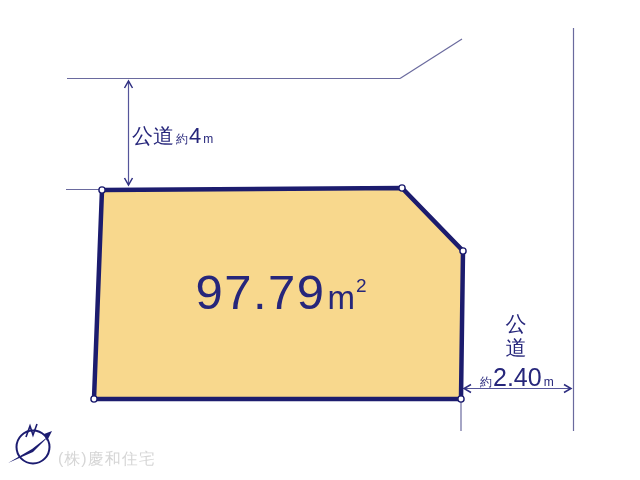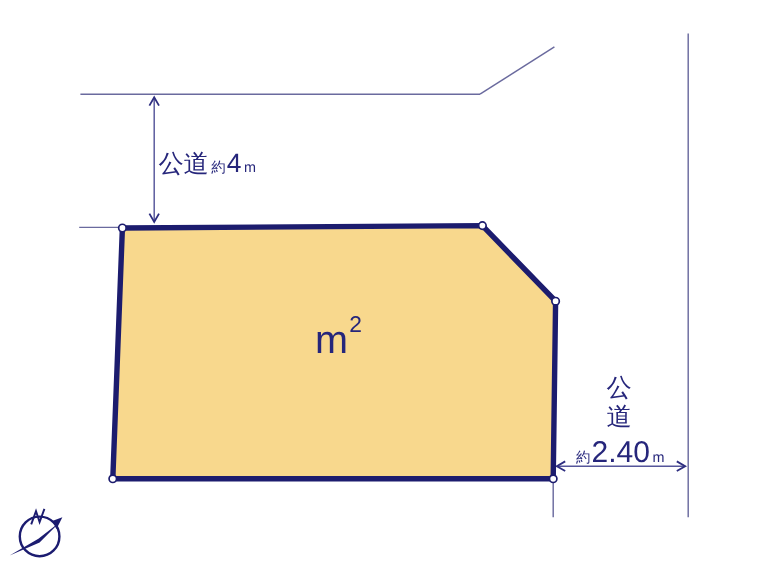--- a/index.html
+++ b/index.html
@@ -73,27 +73,29 @@
   </svg>
 
   <div class="lbl baseline-row road-top-label">
     <span class="cjk">公道</span>
     <span class="approx">約</span>
     <span class="val">4</span>
     <span class="unit">m</span>
   </div>
 
   <div class="lbl baseline-row area-label">
+    <span class="val">97.79</span>
     <span class="unit">m</span>
     <span class="sup">2</span>
   </div>
 
   <div class="lbl road-right-vertical">公
 道</div>
 
   <div class="lbl baseline-row road-right-dim">
     <span class="approx">約</span>
     <span class="val">2.40</span>
     <span class="unit">m</span>
   </div>
 
+  <div class="lbl watermark">(株)慶和住宅</div>
 
 </div>
 
 </body></html>

